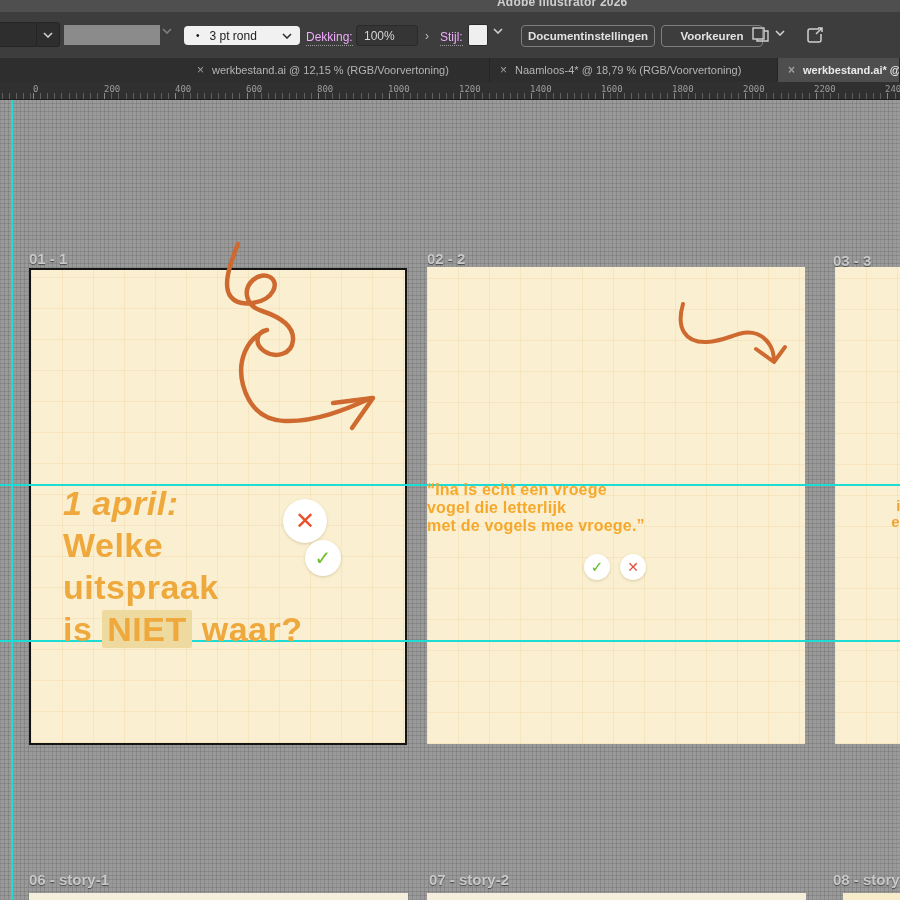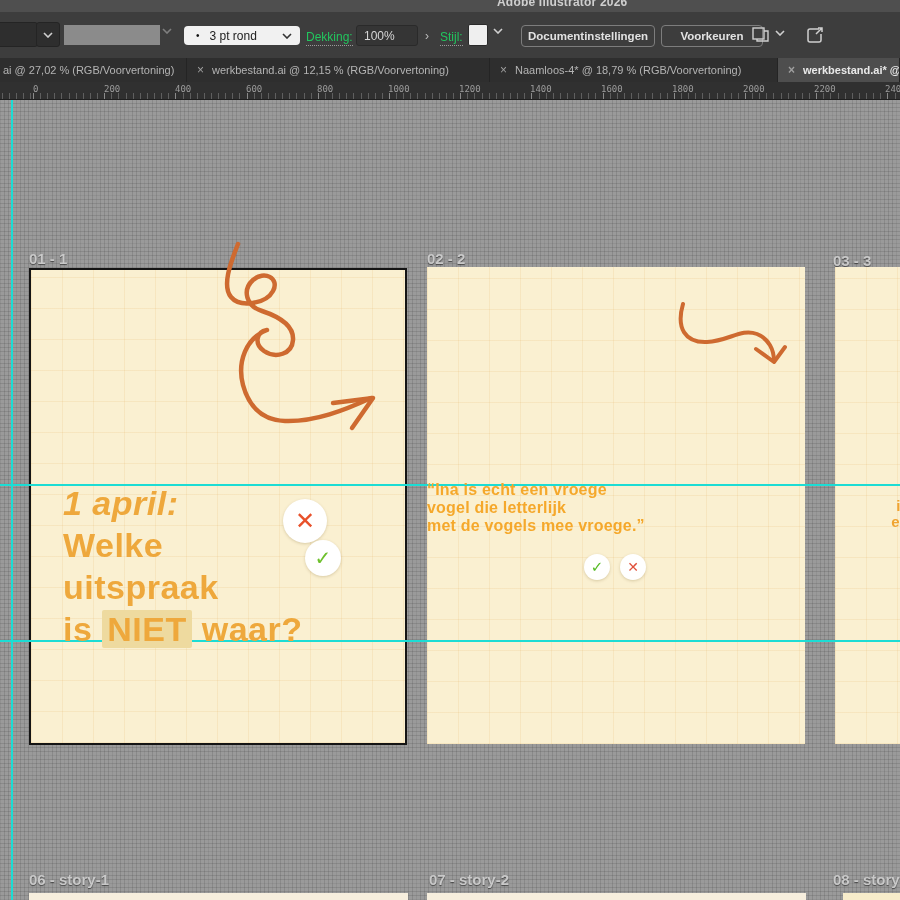--- a/index.html
+++ b/index.html
@@ -8,21 +8,21 @@
   #app { position:relative; width:900px; height:900px; }
 
   
   .titlebar { position:absolute; left:0; top:0; width:900px; height:12px;
     background:#4f4f4f; overflow:hidden; }
   .titlebar .title { position:absolute; left:497px; top:-5px; font-size:12px;
     font-weight:bold; color:#cfcfcf; letter-spacing:.2px; }
 
   .toolbar { position:absolute; left:0; top:12px; width:900px; height:46px;
     background:#3d3d3d; }
-  .tb { position:absolute; color:#22c55e; font-size:12px; }
+  .tb { position:absolute; color:#f0abfc; font-size:12px; }
   .dd-dark { left:-30px; top:10px; width:68px; height:25px; background:#2e2e2e;
     border:1px solid #242424; border-radius:3px; }
   .dd-dark-chev { left:36px; top:10px; width:24px; height:25px; background:#2e2e2e;
     border:1px solid #242424; border-radius:3px; display:flex; align-items:center; justify-content:center; }
   .brush-preview { left:64px; top:13px; width:96px; height:20px; background:#8b8b8b; }
   .brush-chev { left:162px; top:16px; opacity:.45; }
   .dd-white { left:184px; top:14px; width:116px; height:19px; background:#f1f1f1;
     border-radius:4px; color:#222; font-size:12px; display:flex; align-items:center; }
   .dd-white .bullet { margin:0 10px 0 12px; font-size:10px; color:#111; }
   .dd-white .chev-box { margin-left:auto; padding:0 8px; display:flex; align-items:center; }
@@ -189,23 +189,20 @@
     </div>
     <div class="tb share-ic icon-s">
       <svg width="18" height="18" viewBox="0 0 18 18">
         <path d="M13 3 H4 a2 2 0 0 0 -2 2 V14 a2 2 0 0 0 2 2 H13 a2 2 0 0 0 2 -2 V8" fill="none" stroke="#cfcfcf" stroke-width="1.5"></path>
         <path d="M10 8 L16 2 M12 2 h4 v4" fill="none" stroke="#cfcfcf" stroke-width="1.5"></path>
       </svg>
     </div>
   </div>
 
   <div class="tabbar">
-    <div class="dtab t1">
-      <span class="tl">ai @ 27,02 % (RGB/Voorvertoning)</span>
-    </div>
     <div class="dtab t2">
       <span class="x">×</span>
       <span>werkbestand.ai @ 12,15 % (RGB/Voorvertoning)</span>
     </div>
     <div class="dtab t3">
       <span class="x">×</span>
       <span>Naamloos-4* @ 18,79 % (RGB/Voorvertoning)</span>
     </div>
     <div class="dtab t4 active">
       <span class="x">×</span>

